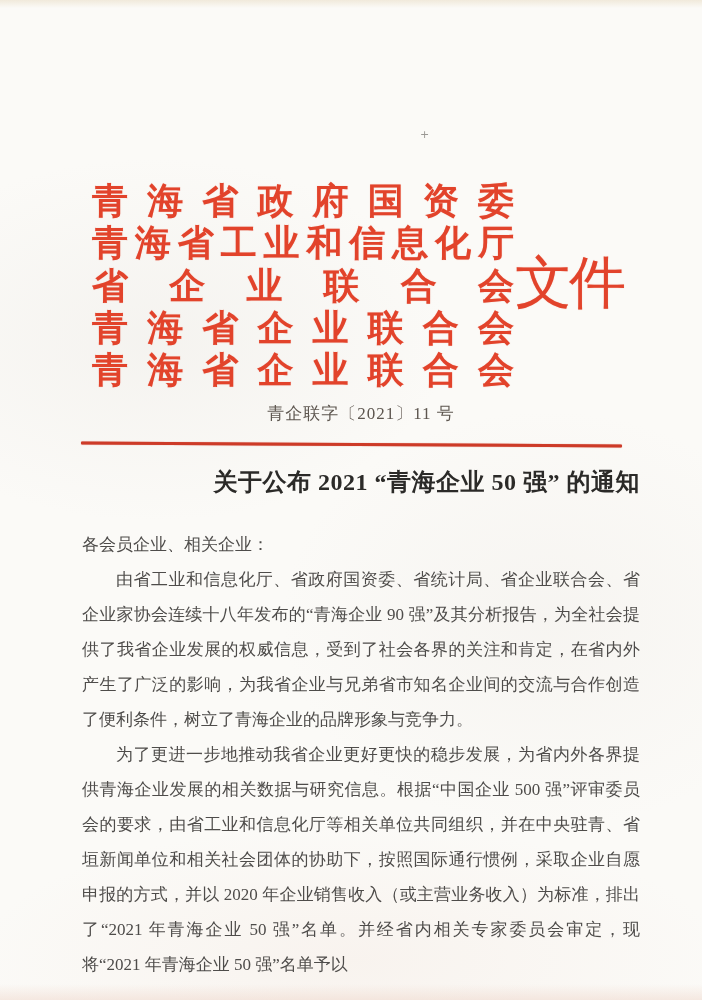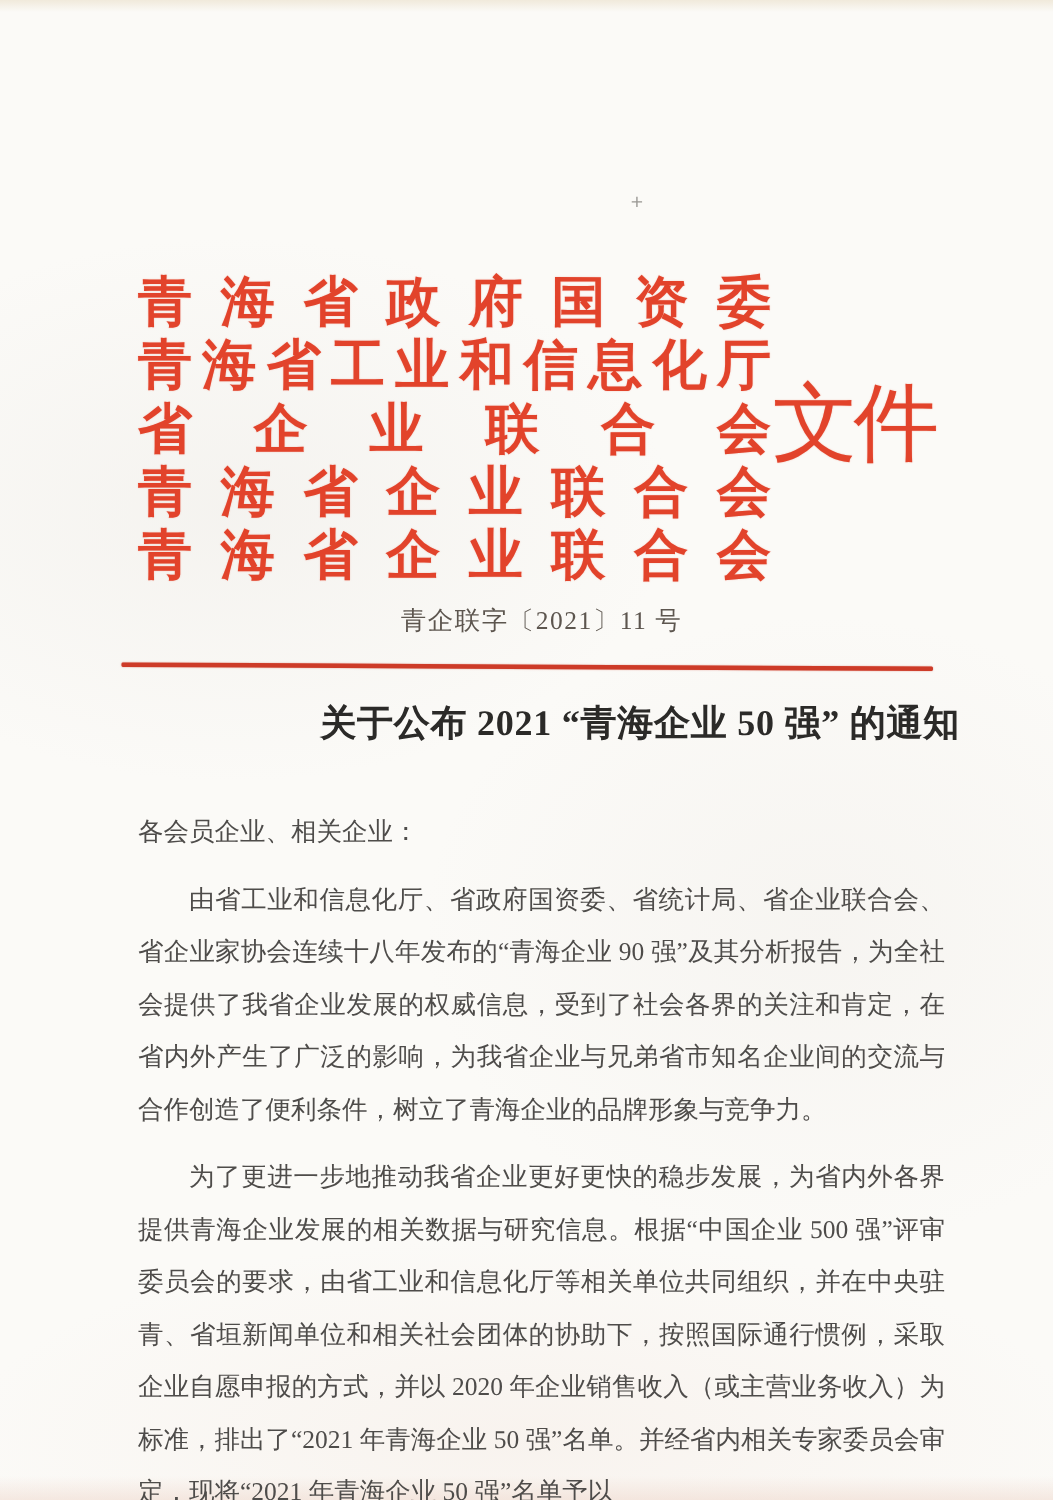--- a/index.html
+++ b/index.html
@@ -99,21 +99,21 @@
     position: absolute;
     left: 82px;
     top: 527px;
     width: 558px;
     font-size: 17px;
     line-height: 35px;
     color: var(--body-text, #4e4c4a);
     text-align: justify;
     text-justify: inter-ideograph;
   }
-  .body-text p { margin: 10px; }
+  .body-text p { margin: 0; }
   .para { text-indent: 2em; }
 
   
   .reg-mark {
     position: absolute;
     left: 420px;
     top: 128px;
     font-size: 11px;
     color: #9a9894;
     font-family: "DejaVu Sans", sans-serif;

